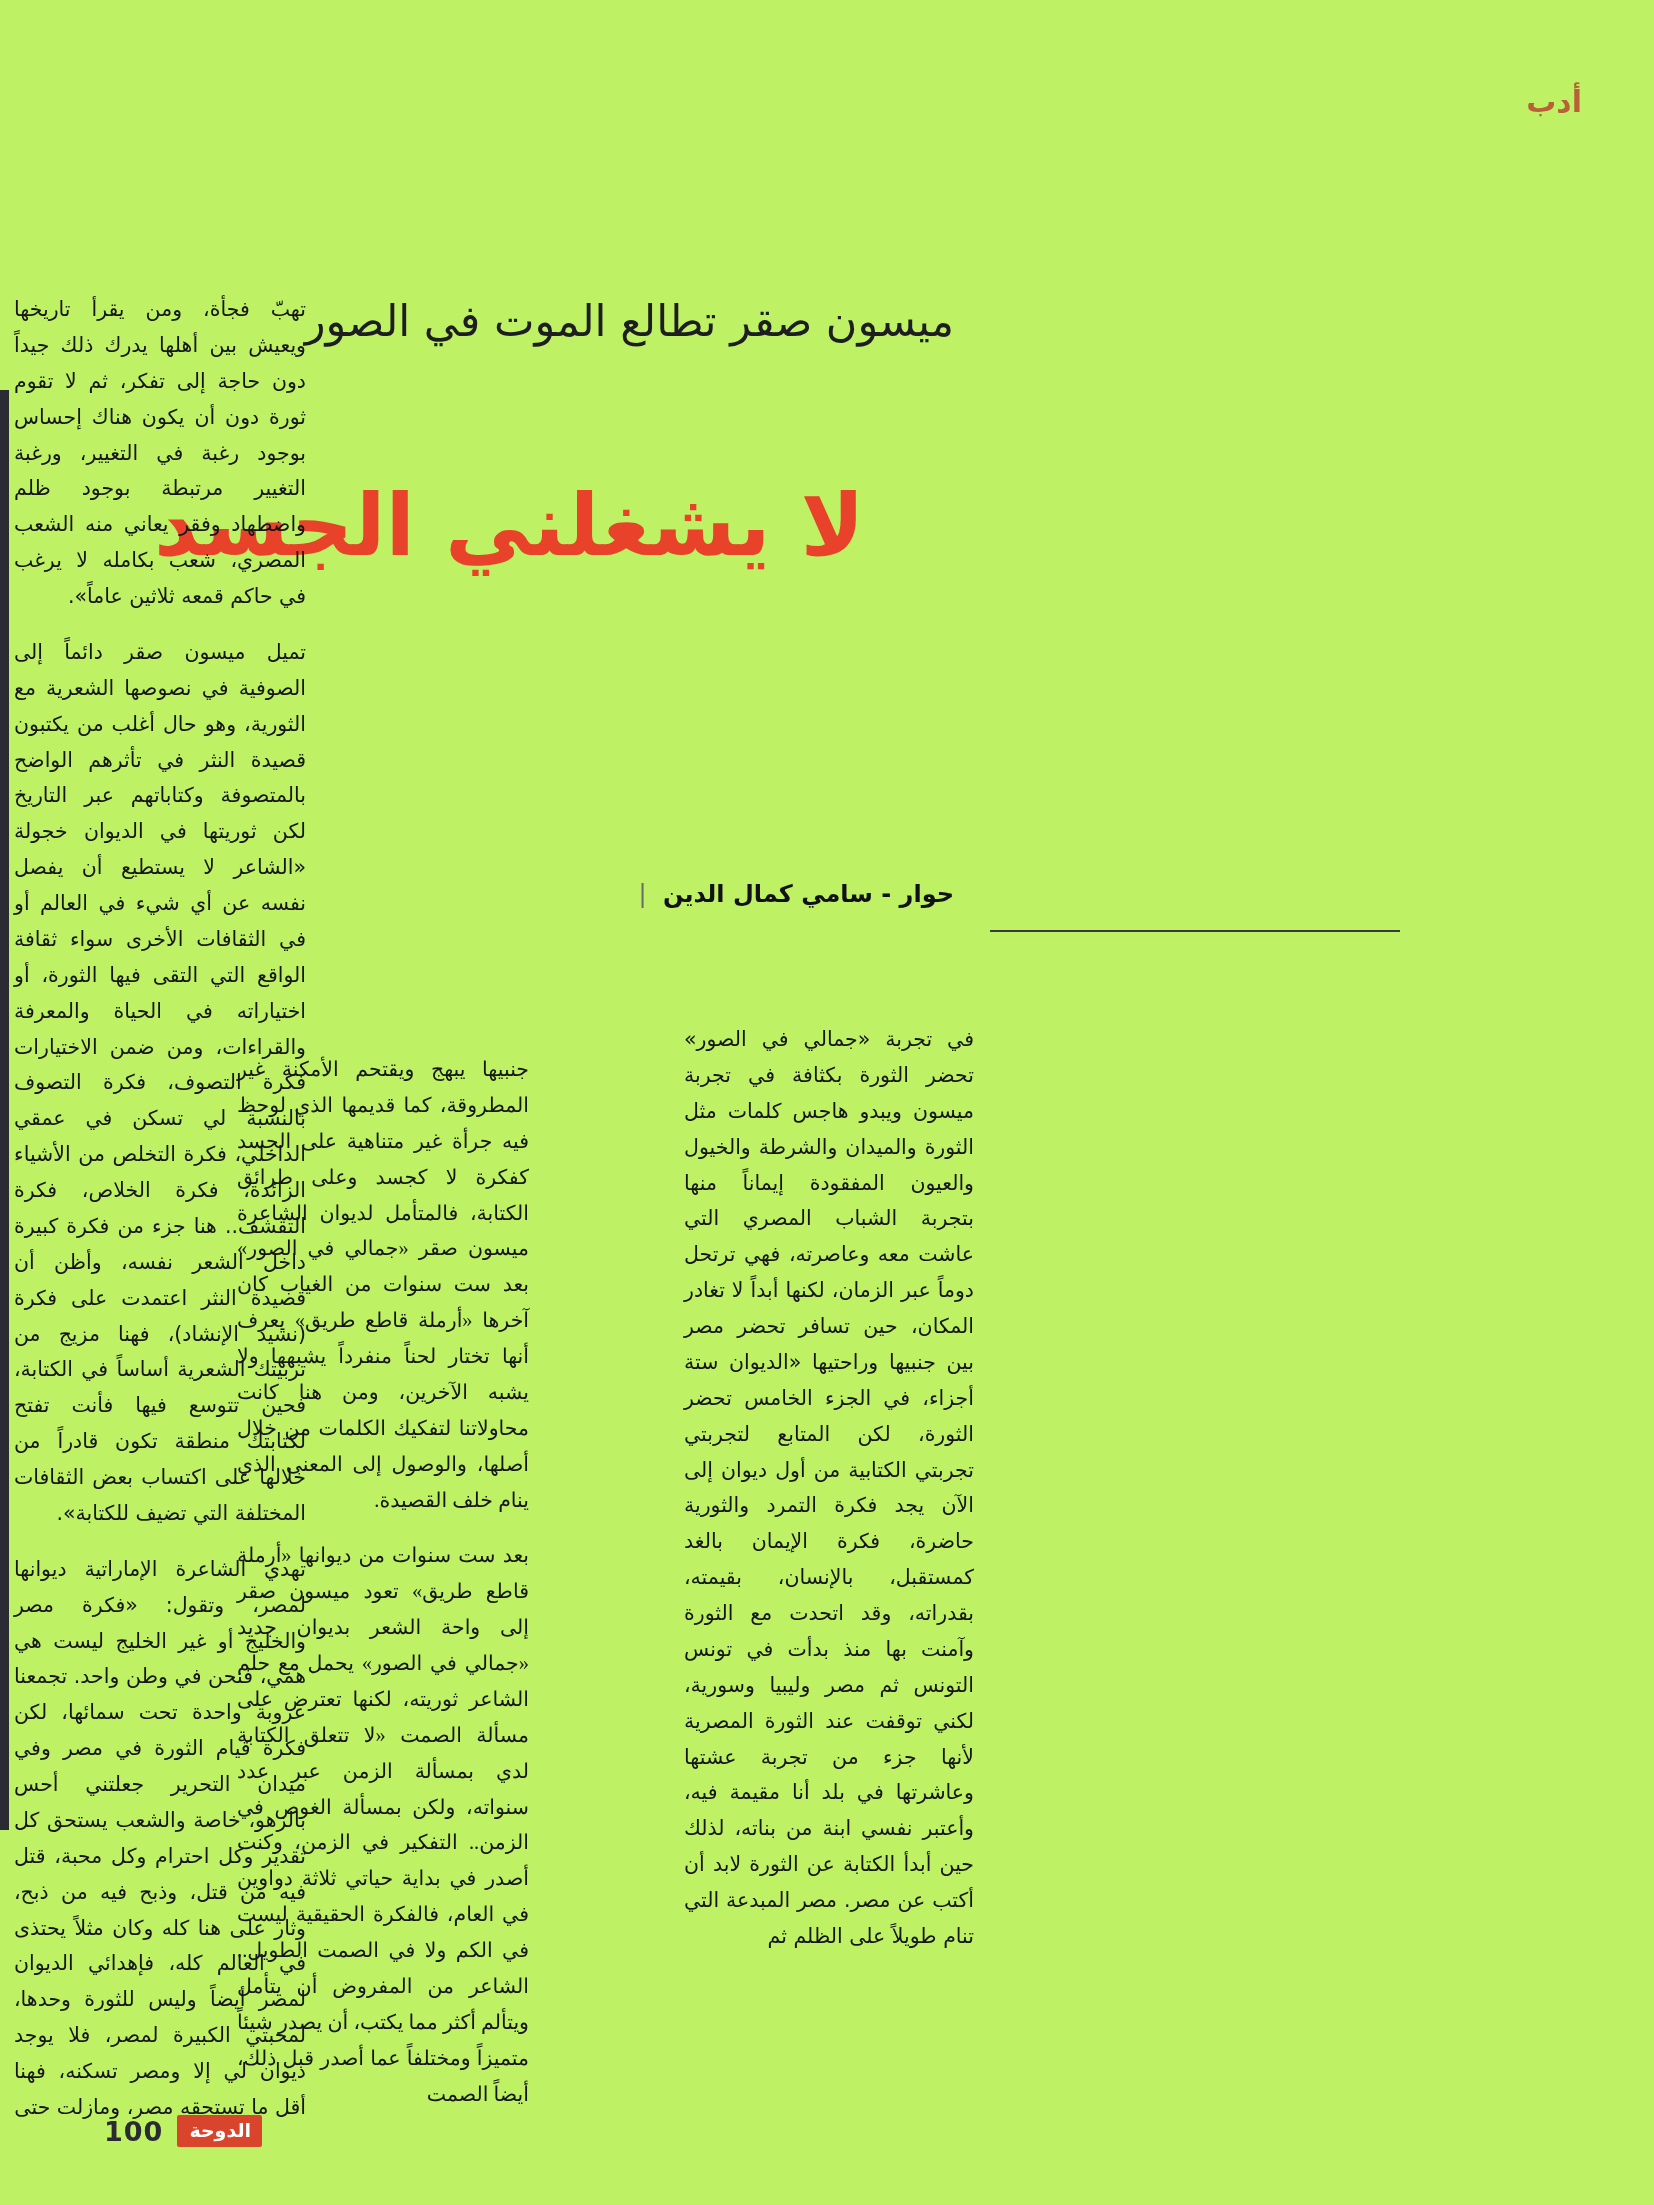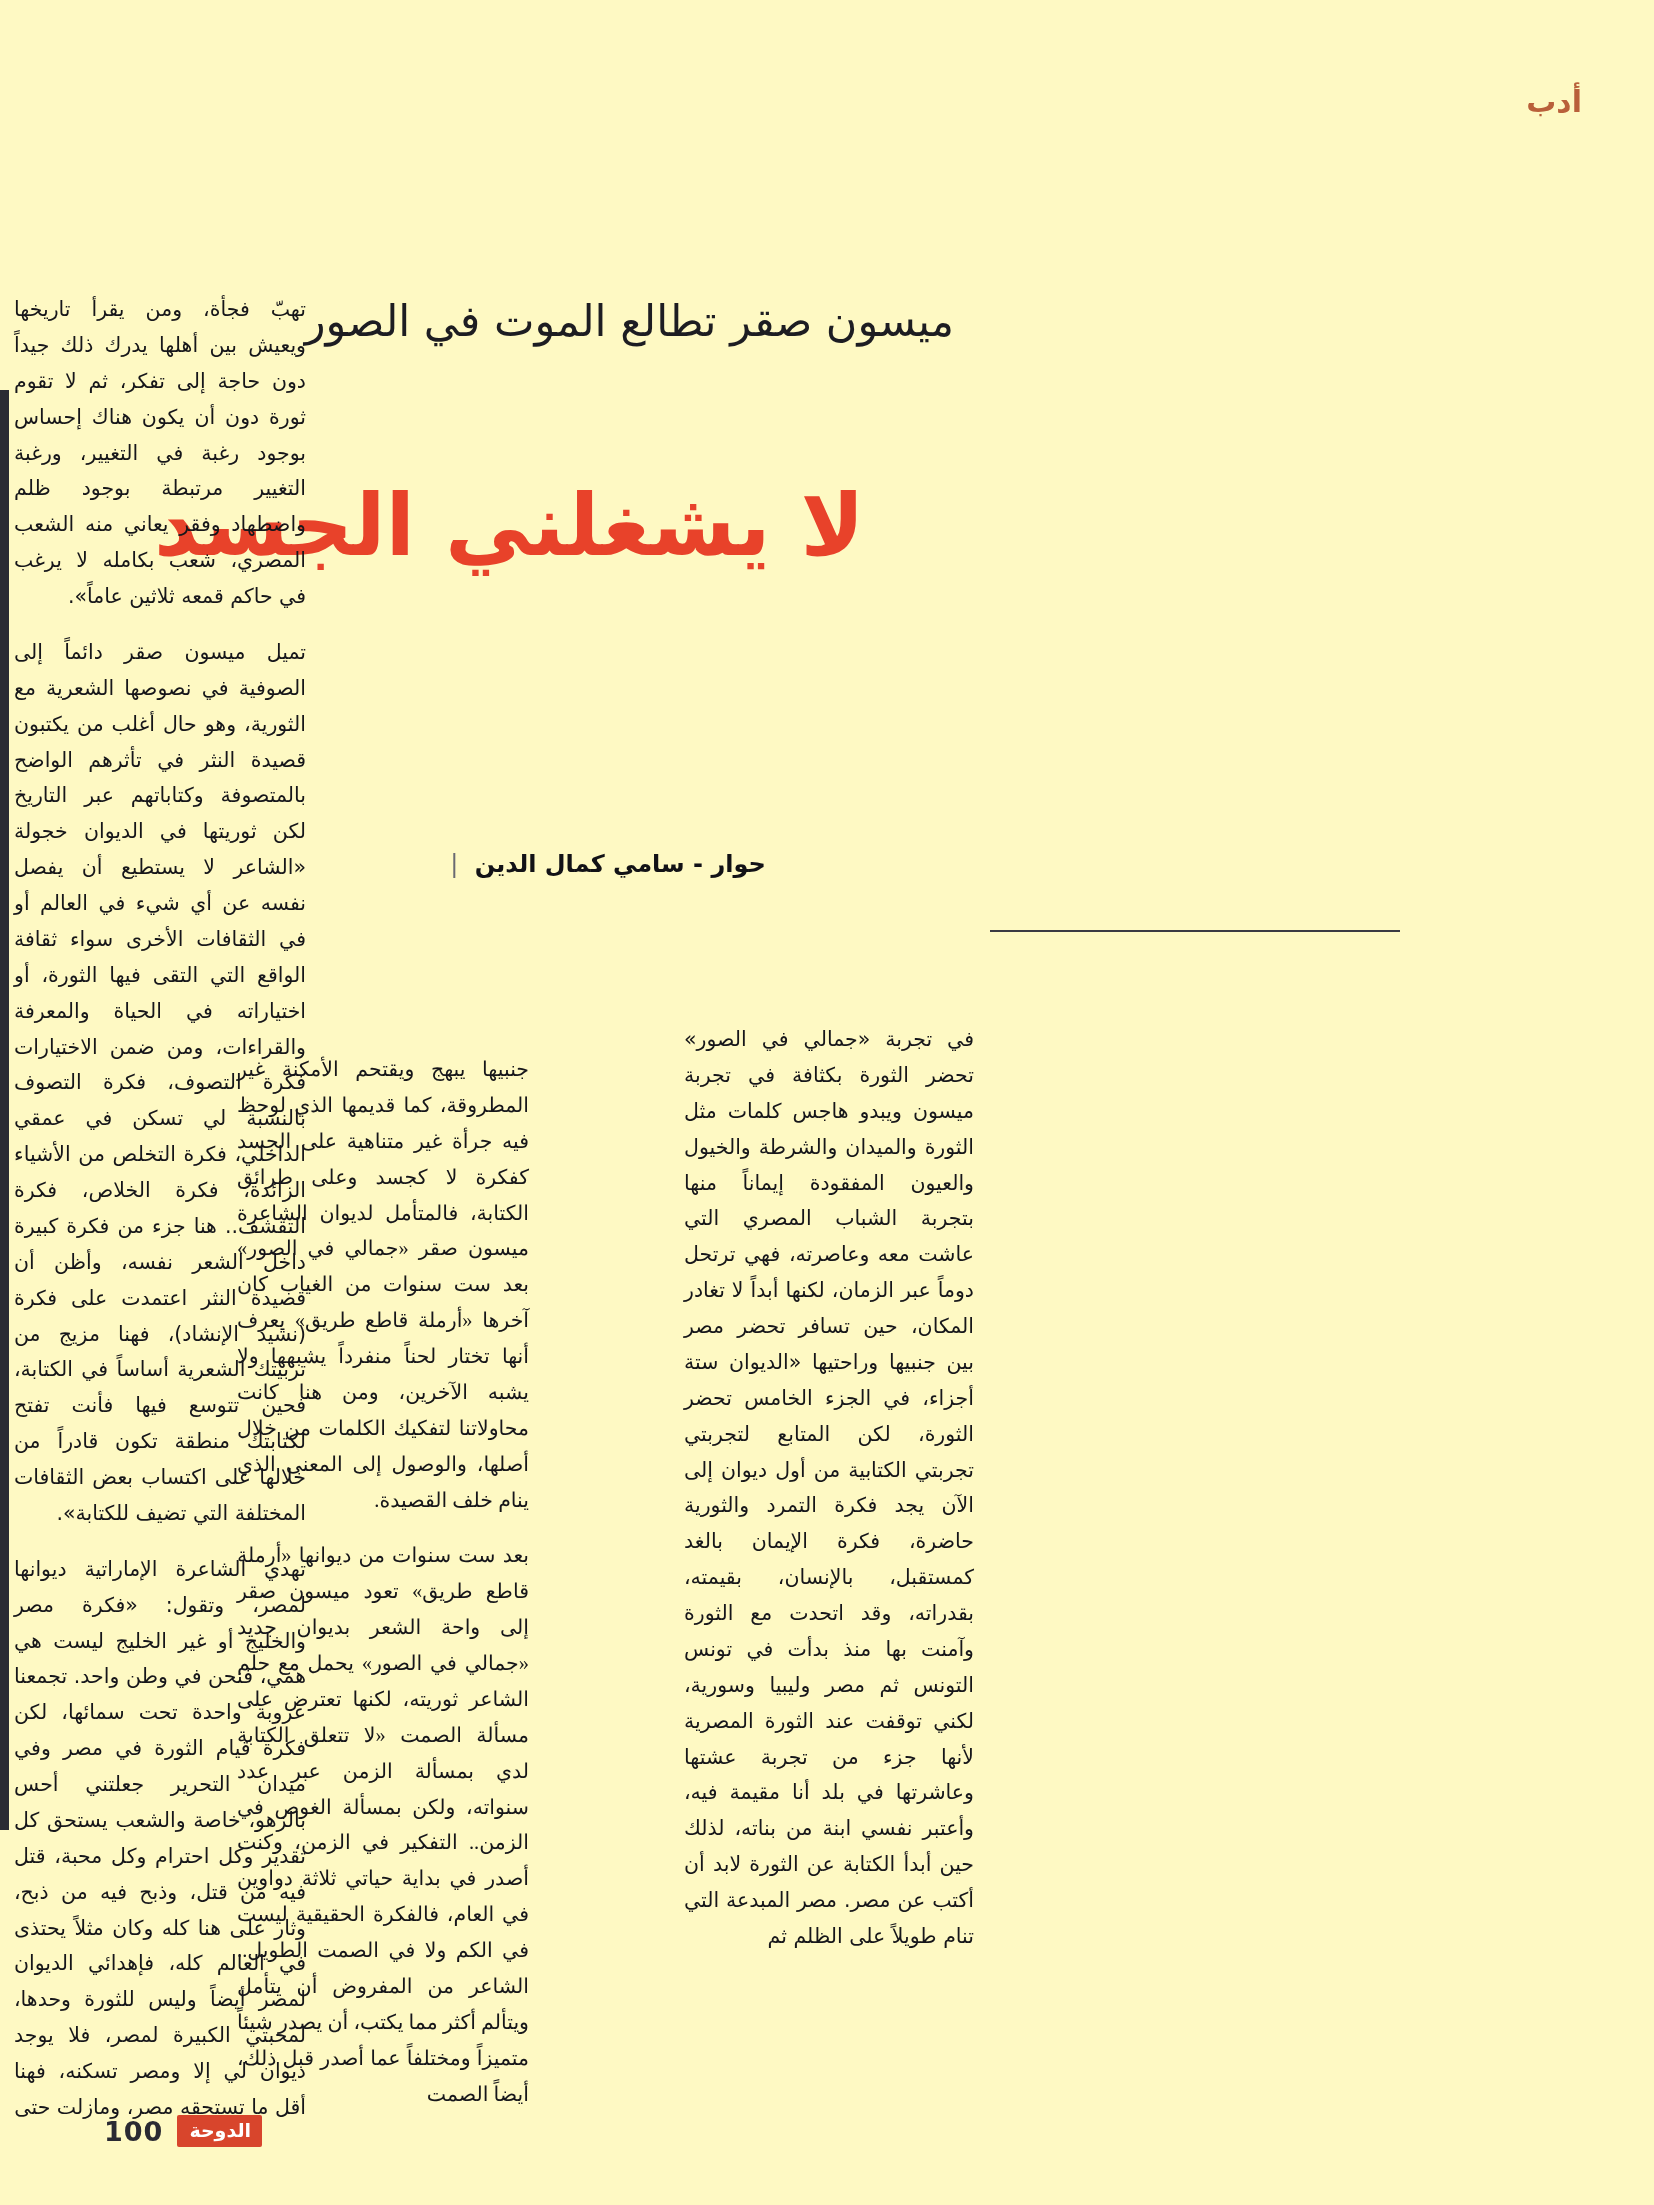--- a/index.html
+++ b/index.html
@@ -11,21 +11,21 @@
     width: 1654px;
     height: 2205px;
     position: relative;
     font-family: "DejaVu Sans", "Liberation Sans", sans-serif;
     background: #eceef7;
     overflow: hidden;
   }
   .page {
     position: absolute;
     inset: 0;
-    background: #fef9c3;
+    background: #bef264;
   }
   
   .edge-strip {
     position: absolute;
     left: 0;
     top: 390px;
     width: 9px;
     height: 1440px;
     background: #2a2b33;
   }
@@ -59,24 +59,24 @@
     color: #e8422a;
     font-size: 86px;
     line-height: 1.28;
     font-weight: bold;
     direction: rtl;
   }
   .headline .l1 { display: block; }
   .headline .l2 { display: block; }
   .byline {
     position: absolute;
-    top: 850px;
+    top: 880px;
     right: 700px;
     width: 700px;
-    text-align: center;
+    text-align: right;
     direction: rtl;
     font-size: 24px;
     color: #121216;
     font-weight: bold;
   }
   .byline .sep { color: #6a6a72; font-weight: normal; padding: 0 8px; }
   .byline-rule {
     position: absolute;
     top: 930px;
     left: 990px;

